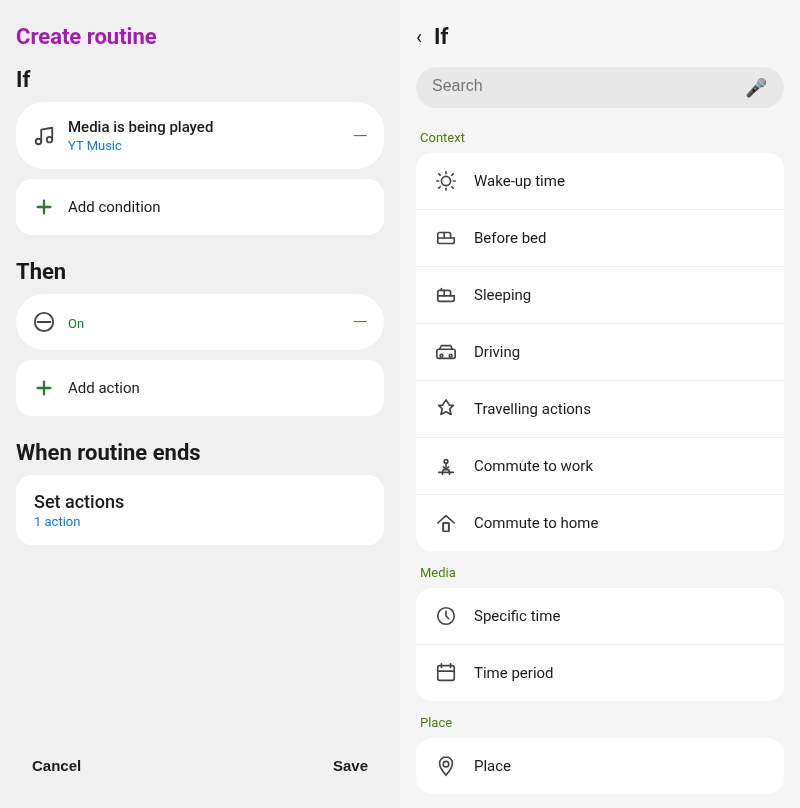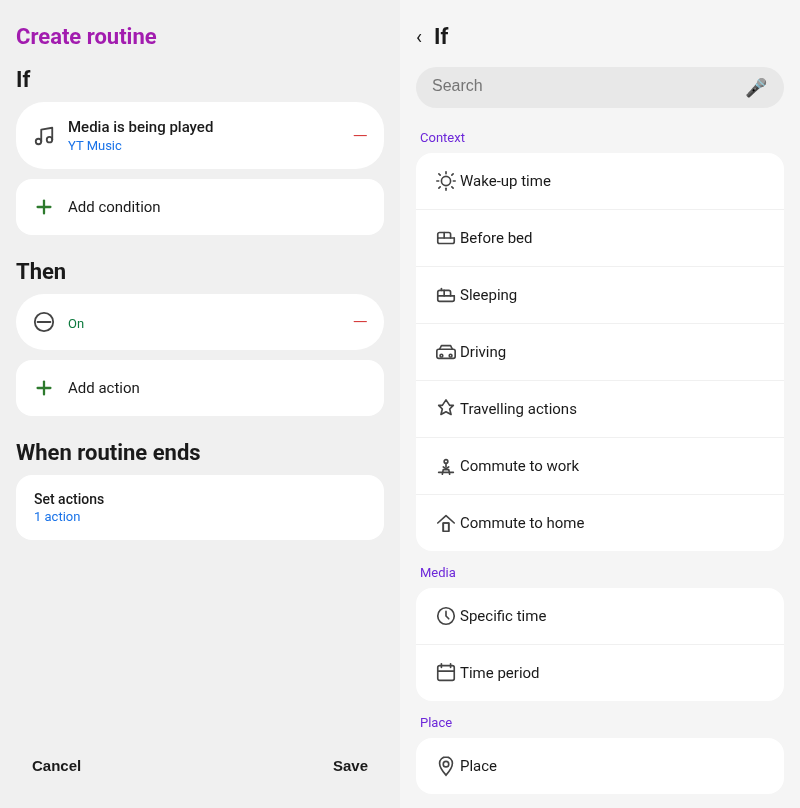--- a/index.html
+++ b/index.html
@@ -135,21 +135,21 @@
     }
 
     .set-actions-card {
       background: #ffffff;
       border-radius: 16px;
       padding: 16px 18px;
       margin-bottom: 10px;
     }
 
     .set-actions-title {
-      font-size: 14px;
+      font-size: 18px;
       font-weight: 500;
       color: #1a1a1a;
     }
 
     .set-actions-sub {
       font-size: 13px;
       color: #1a73e8;
       margin-top: 2px;
     }
 
@@ -208,35 +208,36 @@
     }
 
     .right-content {
       flex: 1;
       overflow-y: auto;
       padding: 0 16px 16px 16px;
     }
 
     .section-label {
       font-size: 13px;
-      color: #6d28d9;
+      color: #4d7c0f;
       margin: 10px 0 8px 0;
       padding-left: 4px;
     }
 
     .list-card {
       background: #ffffff;
       border-radius: 16px;
       overflow: hidden;
       margin-bottom: 14px;
     }
 
     .list-item {
       display: flex;
       align-items: center;
+      gap: 14px;
       padding: 14px 16px;
       border-bottom: 1px solid #f0f0f0;
       cursor: pointer;
     }
 
     .list-item:last-child {
       border-bottom: none;
     }
 
     .list-item-icon {

